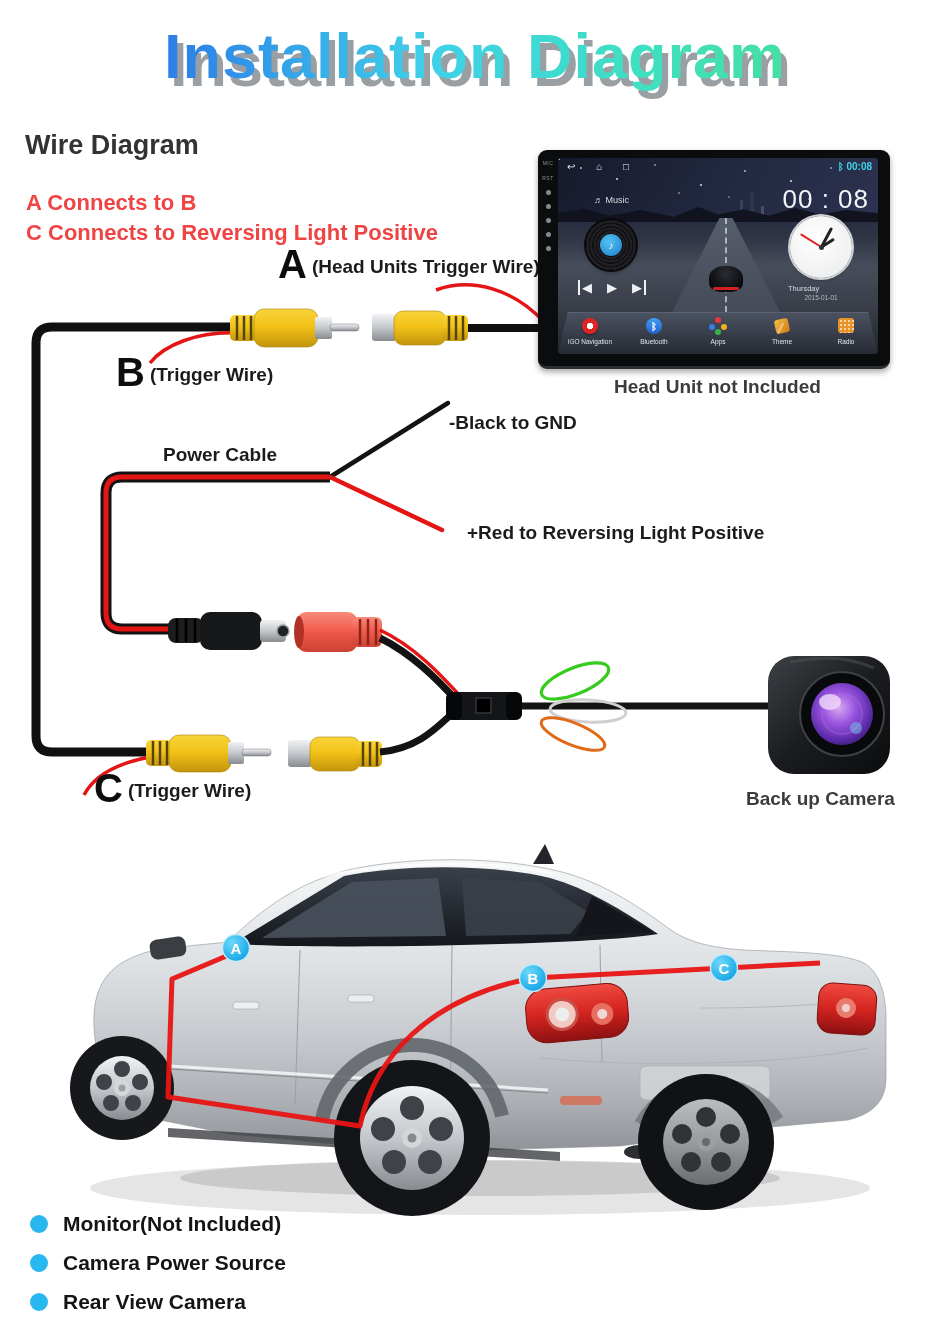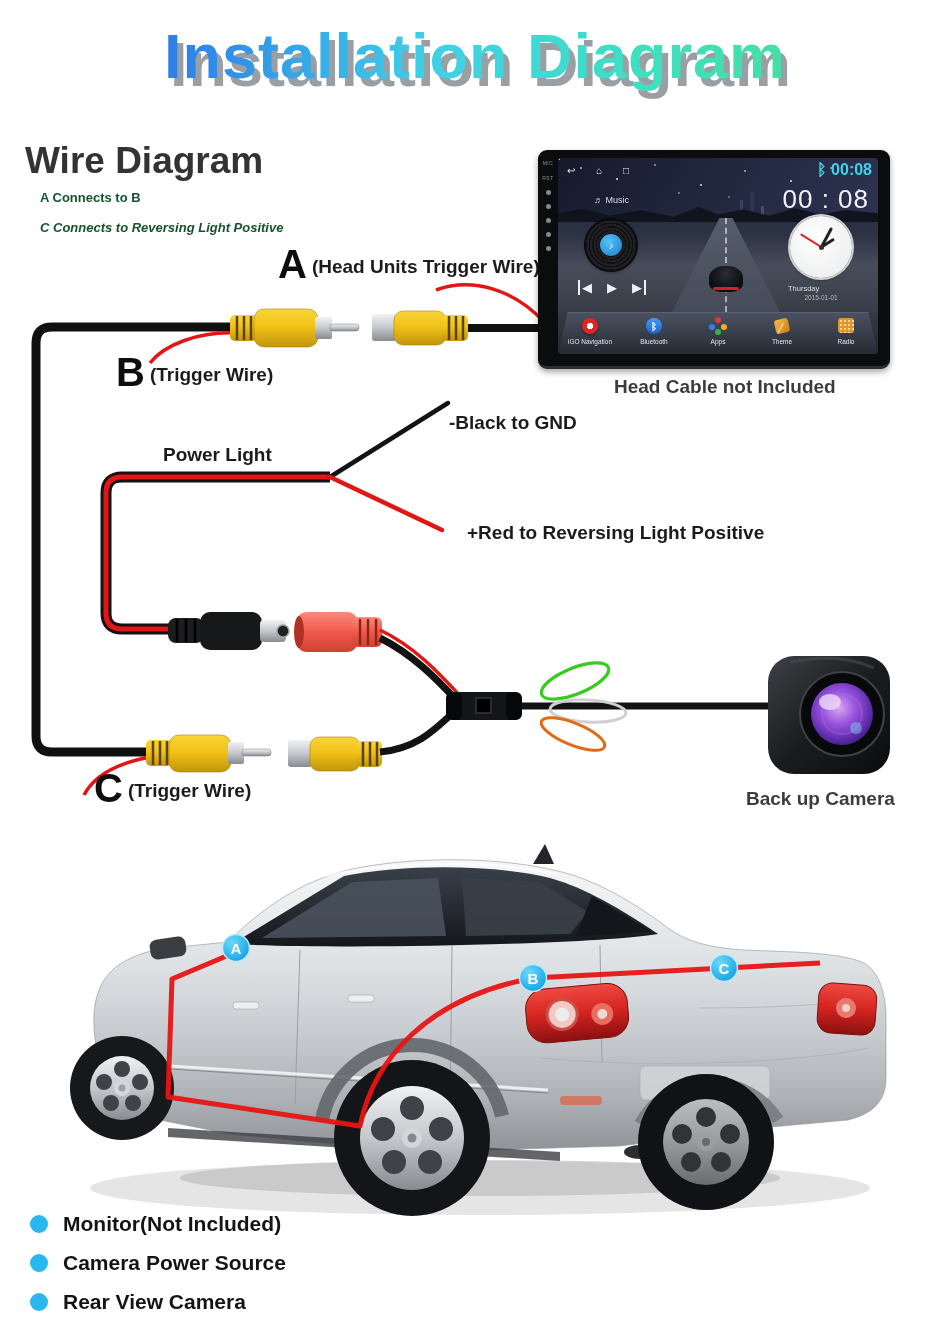--- a/index.html
+++ b/index.html
@@ -9,23 +9,23 @@
   
   .title-wrap{position:absolute;top:20px;left:0;width:100%;height:92px;}
   .title-layer{position:absolute;width:100%;text-align:center;font-size:63px;font-weight:800;
                letter-spacing:1px;white-space:nowrap;}
   .title-shadow{left:6px;top:8px;color:#8f9598;opacity:.9;}
   .title-grad{left:0;top:0;
     background:linear-gradient(90deg,#2b55dd 0%,#2f8ae8 22%,#3fd0e8 45%,#3fe0c0 68%,#4fdc82 100%);
     -webkit-background-clip:text;background-clip:text;color:transparent;}
 
   
-  .h2{position:absolute;left:25px;top:140px;font-size:37px;font-weight:700;color:#333;}
-  .note{position:absolute;left:40px;font-size:13px;font-weight:600;color:#14532d;}
-  .note-a{top:190px;} .note-c{top:220px;font-style:italic;}
+  .h2{position:absolute;left:25px;top:130px;font-size:27px;font-weight:700;color:#333;}
+  .note{position:absolute;left:26px;font-size:22px;font-weight:600;color:#ef4444;}
+  .note-a{top:190px;} .note-c{top:220px;}
   .lbl{position:absolute;font-size:19px;font-weight:600;color:#1b1b1b;white-space:nowrap;}
   .letter-row{position:absolute;display:flex;align-items:flex-start;white-space:nowrap;}
   .big-letter{font-size:40px;font-weight:800;color:#0d0d0d;line-height:1;}
   .letter-desc{font-size:19px;font-weight:600;color:#1b1b1b;margin:12px 0 0 5px;}
 
   
   #diagram-svg{position:absolute;left:0;top:0;width:950px;height:1329px;}
   #diagram-svg text{font-family:"Liberation Sans",sans-serif;}
 
   
@@ -42,21 +42,21 @@
   .hu-sky::after{content:"";position:absolute;left:0;top:0;width:2px;height:2px;border-radius:50%;background:#fff;
      opacity:.85;box-shadow:22px 9px #cfd4ff,58px 20px #fff,96px 6px #aab,142px 26px #fff,186px 12px #ccd,
      232px 22px #fff,272px 9px #bbc,300px 31px #dde,170px 38px #889,120px 34px #99a,250px 40px #aab;}
   .hu-city{position:absolute;top:34px;left:176px;width:44px;height:26px;background-repeat:no-repeat;
      background-image:linear-gradient(#39415c,#39415c),linear-gradient(#2e3650,#2e3650),linear-gradient(#444d68,#444d68);
      background-size:3px 18px,4px 26px,3px 12px;background-position:6px 8px,16px 0,27px 14px;}
   .hu-mountains{position:absolute;top:42px;left:0;right:0;height:22px;background:#10131d;opacity:.95;
      clip-path:polygon(0 100%,0 60%,8% 40%,16% 72%,26% 46%,36% 76%,44% 32%,50% 66%,58% 42%,66% 72%,74% 36%,82% 66%,90% 46%,100% 60%,100% 100%);}
   .hu-statusbar{position:absolute;top:3px;left:9px;right:6px;display:flex;justify-content:space-between;align-items:center;}
   .hu-nav-icons{font-size:10px;color:#e6eaf0;letter-spacing:9px;}
-  .hu-status-right{font-size:16px;font-weight:700;color:#3fd4e8;}
+  .hu-status-right{font-size:10px;font-weight:700;color:#3fd4e8;}
   .hu-music{position:absolute;top:37px;left:36px;font-size:9px;color:#d8dce4;}
   .hu-bigtime{position:absolute;top:26px;right:9px;font-size:26px;font-weight:400;color:#f2f4f8;letter-spacing:1px;}
   .hu-road{position:absolute;left:114px;top:60px;width:108px;height:94px;
      background:linear-gradient(180deg,#565d6b,#454b58);
      clip-path:polygon(44% 0,56% 0,100% 100%,0 100%);}
   .hu-road-dash{position:absolute;left:53px;top:0;height:100%;border-left:2px dashed rgba(255,255,255,.55);}
   .hu-roadcar{position:absolute;left:37px;top:48px;width:34px;height:26px;background:radial-gradient(circle at 50% 30%,#2a2d34,#0c0d10 70%);
      border-radius:45% 45% 35% 35%;}
   .hu-roadcar::after{content:"";position:absolute;left:4px;bottom:2px;width:26px;height:3px;background:#d42020;border-radius:2px;}
   .hu-vinyl{position:absolute;left:28px;top:62px;width:50px;height:50px;border-radius:50%;
@@ -360,24 +360,24 @@
     <span class="letter-desc">(Head Units Trigger Wire)</span>
   </div>
   <div class="letter-row" style="left:116px;top:352px;">
     <span class="big-letter">B</span>
     <span class="letter-desc">(Trigger Wire)</span>
   </div>
   <div class="letter-row" style="left:94px;top:768px;">
     <span class="big-letter">C</span>
     <span class="letter-desc">(Trigger Wire)</span>
   </div>
-  <div class="lbl" style="left:163px;top:444px;">Power Light</div>
+  <div class="lbl" style="left:163px;top:444px;">Power Cable</div>
   <div class="lbl" style="left:449px;top:412px;">-Black to GND</div>
   <div class="lbl" style="left:467px;top:522px;">+Red to Reversing Light Positive</div>
-  <div class="lbl" style="left:614px;top:376px;color:#3c3c3c;">Head Cable not Included</div>
+  <div class="lbl" style="left:614px;top:376px;color:#3c3c3c;">Head Unit not Included</div>
   <div class="lbl" style="left:746px;top:788px;color:#3c3c3c;">Back up Camera</div>
 
   <div class="head-unit">
     <div class="hu-bezel-left">
       <span class="hu-side-label">MIC</span>
       <span class="hu-side-label">RST</span>
       <span class="hu-bezel-btn"></span>
       <span class="hu-bezel-btn"></span>
       <span class="hu-bezel-btn"></span>
       <span class="hu-bezel-btn"></span>

